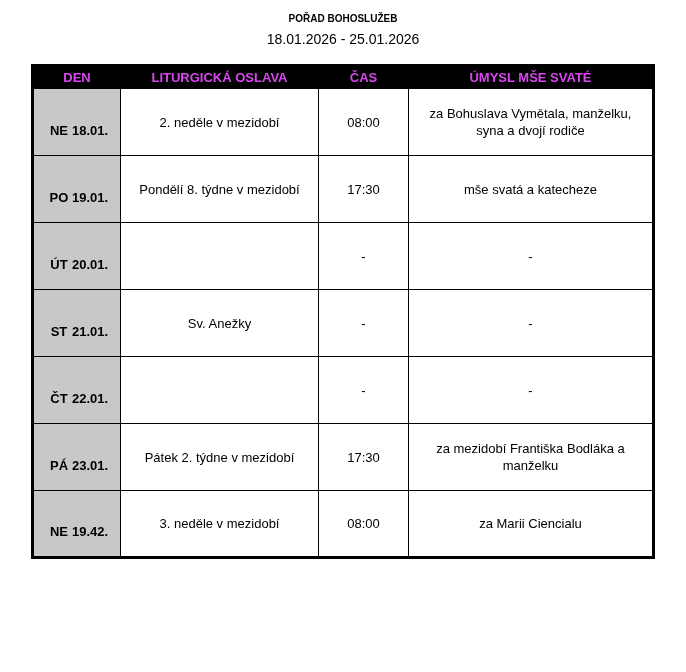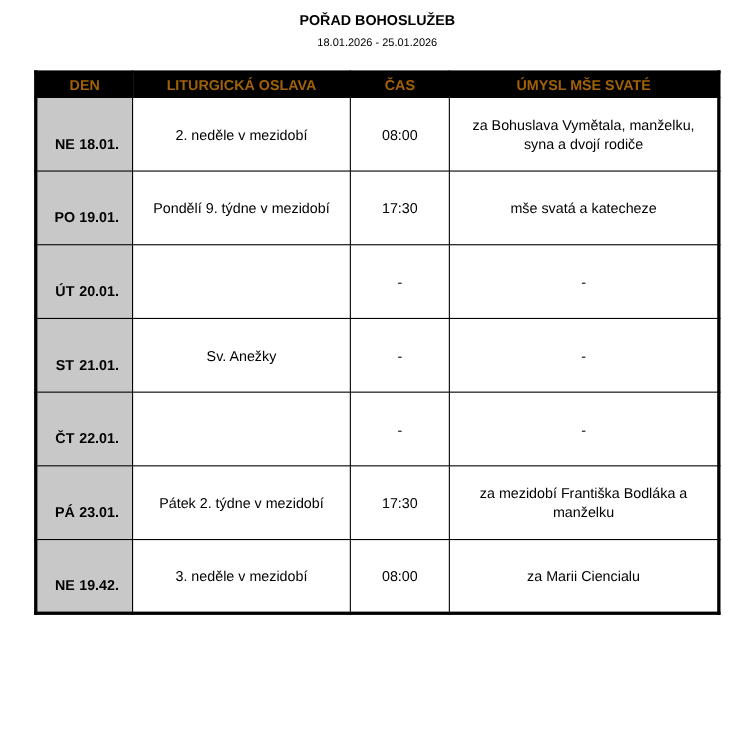--- a/index.html
+++ b/index.html
@@ -15,37 +15,37 @@
       font-family: "Liberation Sans", sans-serif;
       color: #000000;
       overflow: hidden;
     }
     .doc-header {
       text-align: center;
       line-height: 21px;
     }
     .doc-title,
     .doc-subtitle {
-      font-size: 13px;
+      font-size: 10px;
       font-weight: bold;
     }
     .doc-daterange {
-      font-size: 10px;
+      font-size: 14px;
       font-weight: normal;
     }
     table.schedule {
       border-collapse: collapse;
       table-layout: fixed;
       width: 621px;
       margin: 14px auto 0 auto;
       border: 3px solid #000000;
     }
     table.schedule th {
       background: #000000;
-      color: #a16207;
+      color: #d946ef;
       font-size: 13px;
       font-weight: bold;
       text-align: center;
       border: 1px solid #000000;
       padding: 3px 2px;
       height: 15px;
     }
     table.schedule td {
       border: 1px solid #000000;
       font-size: 13px;
@@ -101,21 +101,21 @@
     </thead>
     <tbody>
       <tr>
         <td class="day-cell"><span class="day-abbr">NE</span><span>18.01.</span></td>
         <td>2. neděle v mezidobí</td>
         <td>08:00</td>
         <td>za Bohuslava Vymětala, manželku, syna a dvojí rodiče</td>
       </tr>
       <tr>
         <td class="day-cell"><span class="day-abbr">PO</span><span>19.01.</span></td>
-        <td>Pondělí 9. týdne v mezidobí</td>
+        <td>Pondělí 8. týdne v mezidobí</td>
         <td>17:30</td>
         <td>mše svatá a katecheze</td>
       </tr>
       <tr>
         <td class="day-cell"><span class="day-abbr">ÚT</span><span>20.01.</span></td>
         <td></td>
         <td>-</td>
         <td>-</td>
       </tr>
       <tr>

